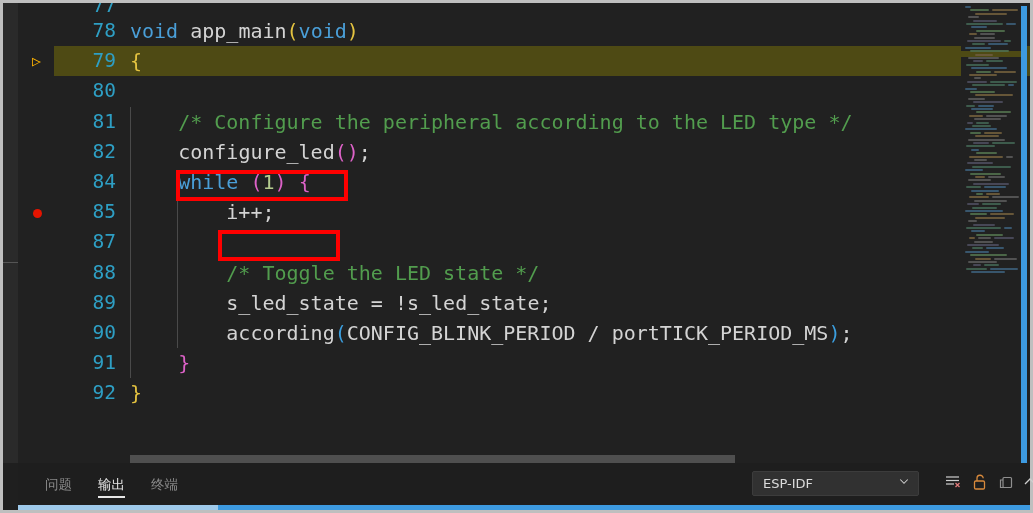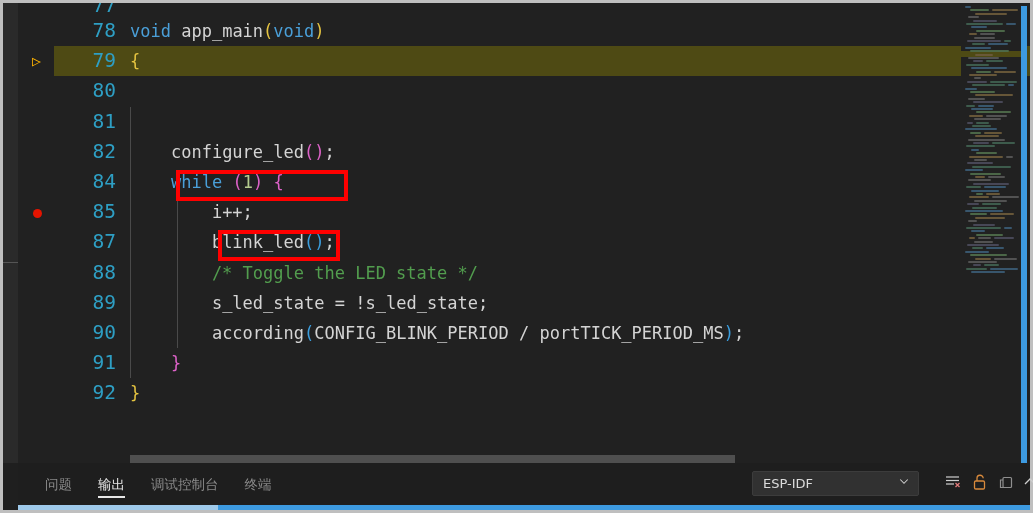--- a/index.html
+++ b/index.html
@@ -28,21 +28,21 @@
 
   .gutter{position:absolute;left:0;top:0;width:36px;height:30.2px;}
   .bp{position:absolute;left:15px;top:11.5px;width:9px;height:9px;border-radius:50%;background:#e51400;}
   .dbg-arrow{position:absolute;left:14px;top:8px;width:11px;height:14px;
              color:#ffb300;font-size:15px;line-height:14px;}
 
   .lnum{position:absolute;left:36px;top:0;width:62px;height:30.2px;
         text-align:right;color:#2e9fc4;font-size:19.5px;line-height:30.2px;}
 
   .codetext{position:absolute;left:112px;top:0;height:30.2px;white-space:pre;
-            font-size:17px;line-height:30.2px;color:#d4d4d4;}
+            font-size:20px;line-height:30.2px;color:#d4d4d4;}
 
   
   .iguide{position:absolute;width:1px;top:0;height:30.2px;background:#4a4a4a;}
 
   
   .kw      {color:#4a9fd8;}
   .fn      {color:#d4d4d4;}
   .cmt     {color:#529d4e;}
   .str     {color:#d99a7e;}
   .num     {color:#b5cc8e;}
@@ -130,20 +130,21 @@
     <div class="code-row">
       <div class="gutter"></div>
       <div class="lnum">80</div>
       <div class="codetext"></div>
     </div>
 
     <div class="code-row">
       <div class="gutter"></div>
       <div class="lnum">81</div>
       <div class="iguide" style="left:112px;"></div>
+      <div class="codetext"><span class="cmt">    /* Configure the peripheral according to the LED type */</span></div>
     </div>
 
     <div class="code-row">
       <div class="gutter"></div>
       <div class="lnum">82</div>
       <div class="iguide" style="left:112px;"></div>
       <div class="codetext">    <span class="fn">configure_led</span><span class="br-p">()</span><span class="plain">;</span></div>
     </div>
 
 
@@ -163,21 +164,20 @@
       <div class="iguide" style="left:159px;"></div>
       <div class="codetext">        <span class="plain">i++;</span></div>
     </div>
 
 
     <div class="code-row">
       <div class="gutter"></div>
       <div class="lnum">87</div>
       <div class="iguide" style="left:112px;"></div>
       <div class="iguide" style="left:159px;"></div>
-      <div class="codetext">        <span class="fn">blink_led</span><span class="br-b">()</span><span class="plain">;</span></div>
     </div>
 
     <div class="code-row">
       <div class="gutter"></div>
       <div class="lnum">88</div>
       <div class="iguide" style="left:112px;"></div>
       <div class="iguide" style="left:159px;"></div>
       <div class="codetext"><span class="cmt">        /* Toggle the LED state */</span></div>
     </div>
 
@@ -351,21 +351,20 @@
 
   <div id="hscroll-track"></div>
   <div id="hscroll-thumb"></div>
 
   <div id="panel-top-border"></div>
   <div id="panel">
 
     <div id="tabs">
       <div class="ptab">问题</div>
       <div class="ptab active">输出</div>
-      <div class="ptab">调试控制台</div>
       <div class="ptab">终端</div>
     </div>
 
     <div id="out-select">
       <div id="out-select-label">ESP-IDF</div>
       <div id="out-select-chev">
         <svg width="12" height="12" viewBox="0 0 16 16" fill="none" stroke="#cfcfcf" stroke-width="1.4">
           <path d="M3 6 L8 11 L13 6"></path>
         </svg>
       </div>

